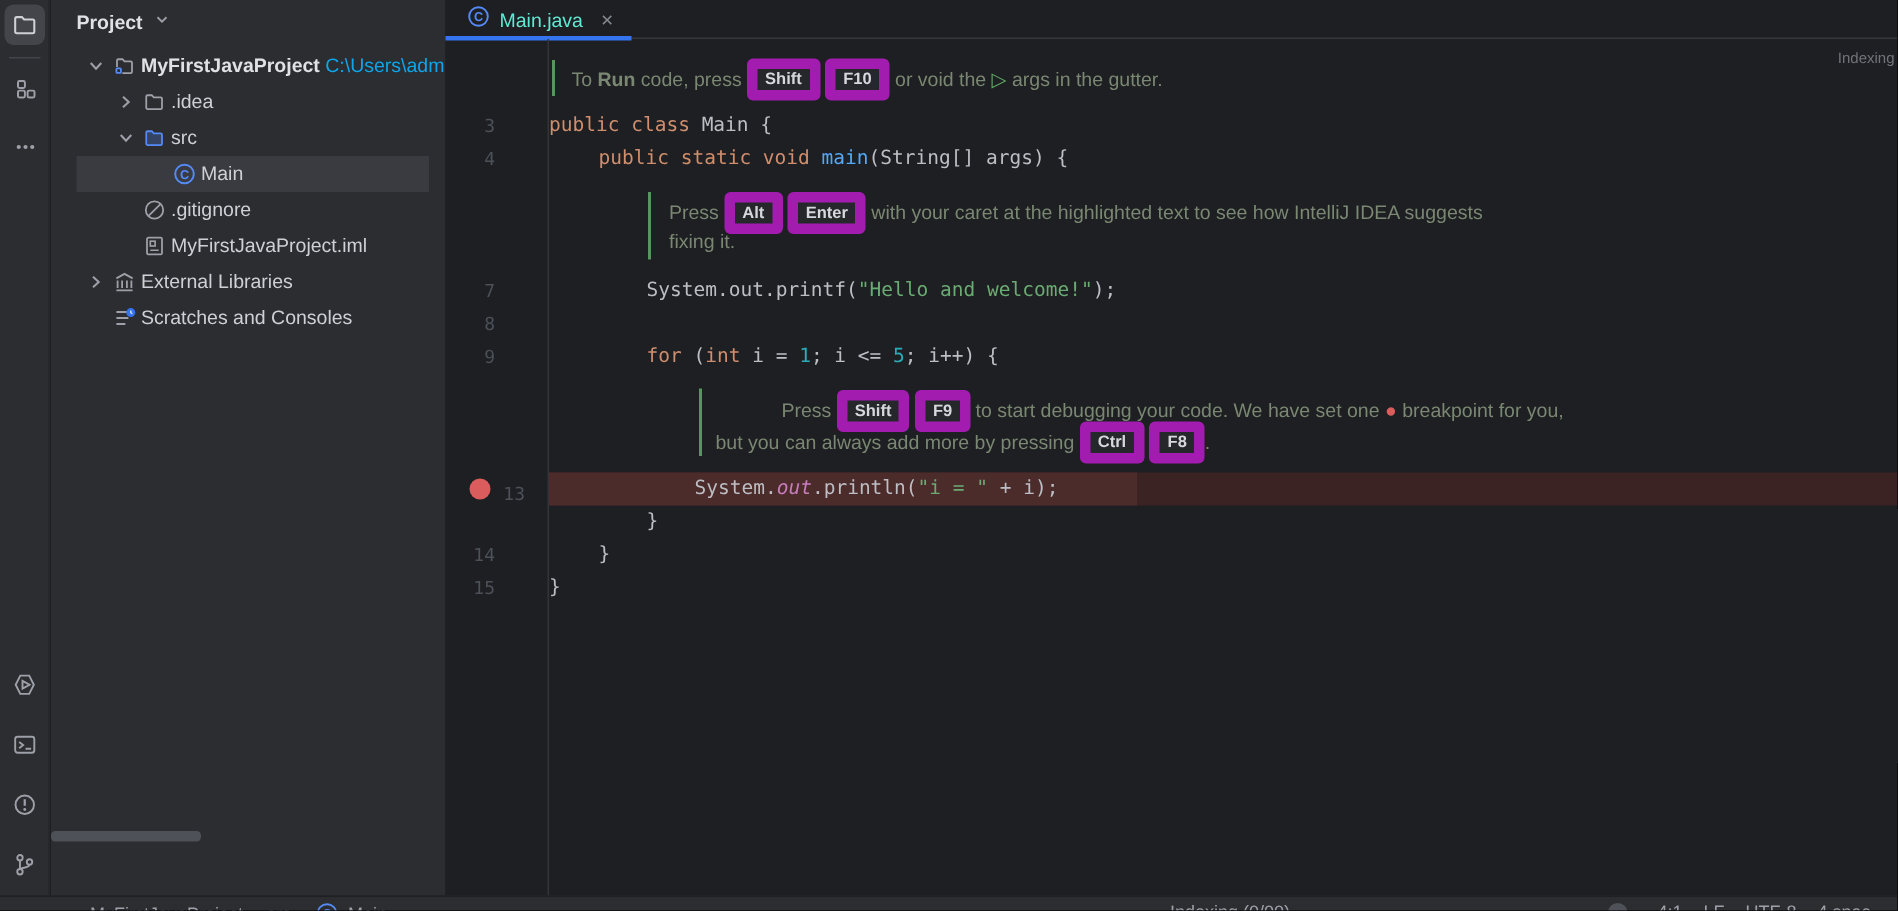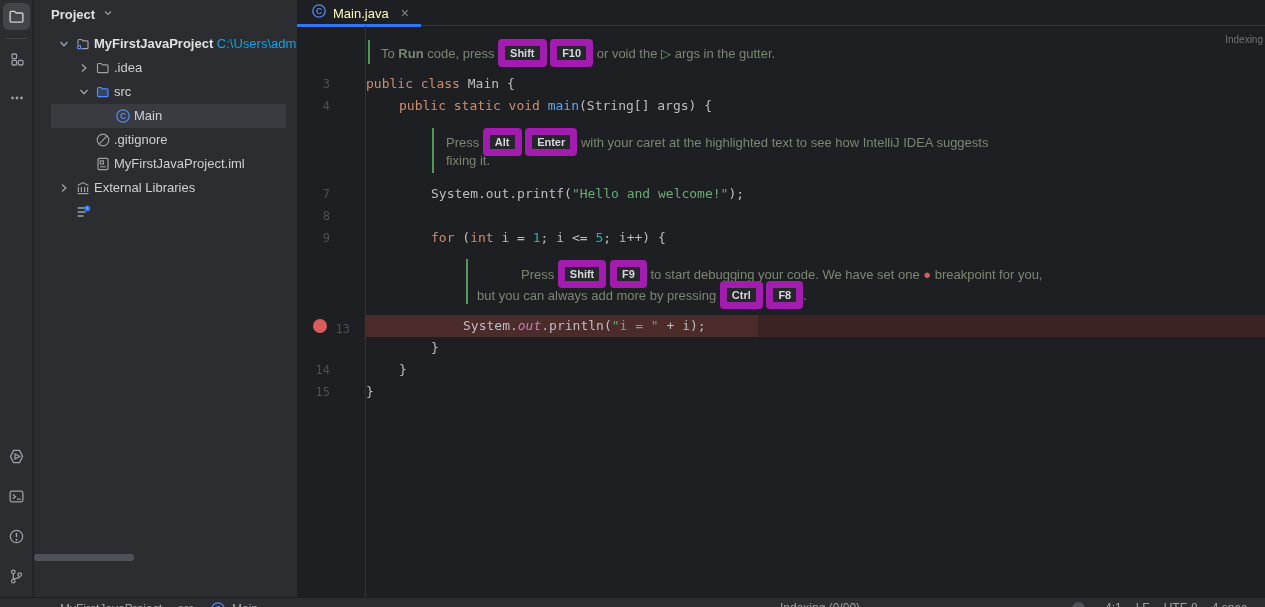--- a/index.html
+++ b/index.html
@@ -22,21 +22,21 @@
   .tree-sel { position:absolute; top:0; bottom:0; left:17px; width:235px; background:#393B40; }
   .tree-chevron, .tree-icon { position:absolute; top:4px; width:16px; height:16px; }
   .tree-label { position:absolute; top:0; line-height:24px; white-space:nowrap; }
   .tree-label b.rootname { color:#DFE1E5; }
   .tree-suffix { color:#0ea5e9; font-weight:normal; }
   .hthumb { position:absolute; left:0px; top:554px; width:100px; height:7px; background:#4E5157; border-radius:3px; }
   
   .editor { position:absolute; left:297px; top:0; right:0; height:597px; background:#1E1F22; }
   .tabbar { position:absolute; left:0; top:0; right:0; height:26px; border-bottom:1px solid #36383B; }
   .tab { position:absolute; left:0; top:0; height:26px; padding:0 12px 0 14px; display:flex; align-items:center; gap:6px; cursor:pointer; }
-  .tab-label { font-size:13px; color:#fef9c3; }
+  .tab-label { font-size:13px; color:#5eead4; }
   .tab-close { color:#868A91; font-size:14px; margin-left:6px; cursor:pointer; line-height:1; }
   .tab-underline { position:absolute; left:0; bottom:-1px; height:3px; width:100%; background:#3574F0; }
   .indexing { position:absolute; top:34px; right:2px; font-size:10px; color:#6F737A; }
   .gutter-sep { position:absolute; left:68px; top:26px; bottom:0; width:1px; background:#313438; }
   .code-row { position:absolute; height:22px; line-height:22px; white-space:pre; z-index:3; }
   .row-code { font-family:"DejaVu Sans Mono", monospace; font-size:13px; }
   .row-hint { font-family:"Liberation Sans", sans-serif; font-size:13px; }
   .gutter-num { position:absolute; left:0; width:33px; text-align:right; font-family:"DejaVu Sans Mono", monospace; font-size:12px; color:#4B5059; line-height:22px; z-index:3; }
   .tk-kw { color:#CF8E6D; }
   .tk-d  { color:#BCBEC4; }
@@ -205,20 +205,21 @@
               <path d="M2.6 13.6h10.8" stroke="#9DA0A8" stroke-width="1.2"></path>
             </svg></span>
           <span class="tree-label" style="left: 60px;">External Libraries</span>
         </div>
         <div class="tree-row" style="top: 200px;">
           <span class="tree-icon" style="left: 41px;"><svg width="16" height="16" viewBox="0 0 16 16">
               <path d="M2.6 4h8M2.6 8h8M2.6 12h6" stroke="#9DA0A8" stroke-width="1.3"></path>
               <circle cx="12.2" cy="4.4" r="3" fill="#3574F0"></circle>
               <path d="M12.2 3v1.5l1 .7" stroke="#DFE1E5" stroke-width="0.9" fill="none"></path>
             </svg></span>
+          <span class="tree-label" style="left: 60px;">Scratches and Consoles</span>
         </div>
       </div>
     <div class="hthumb"></div>
   </div>
 
   <div class="editor">
     <div class="tabbar">
       <div class="tab">
         <span>
           <svg width="16" height="16" viewBox="0 0 16 16">

